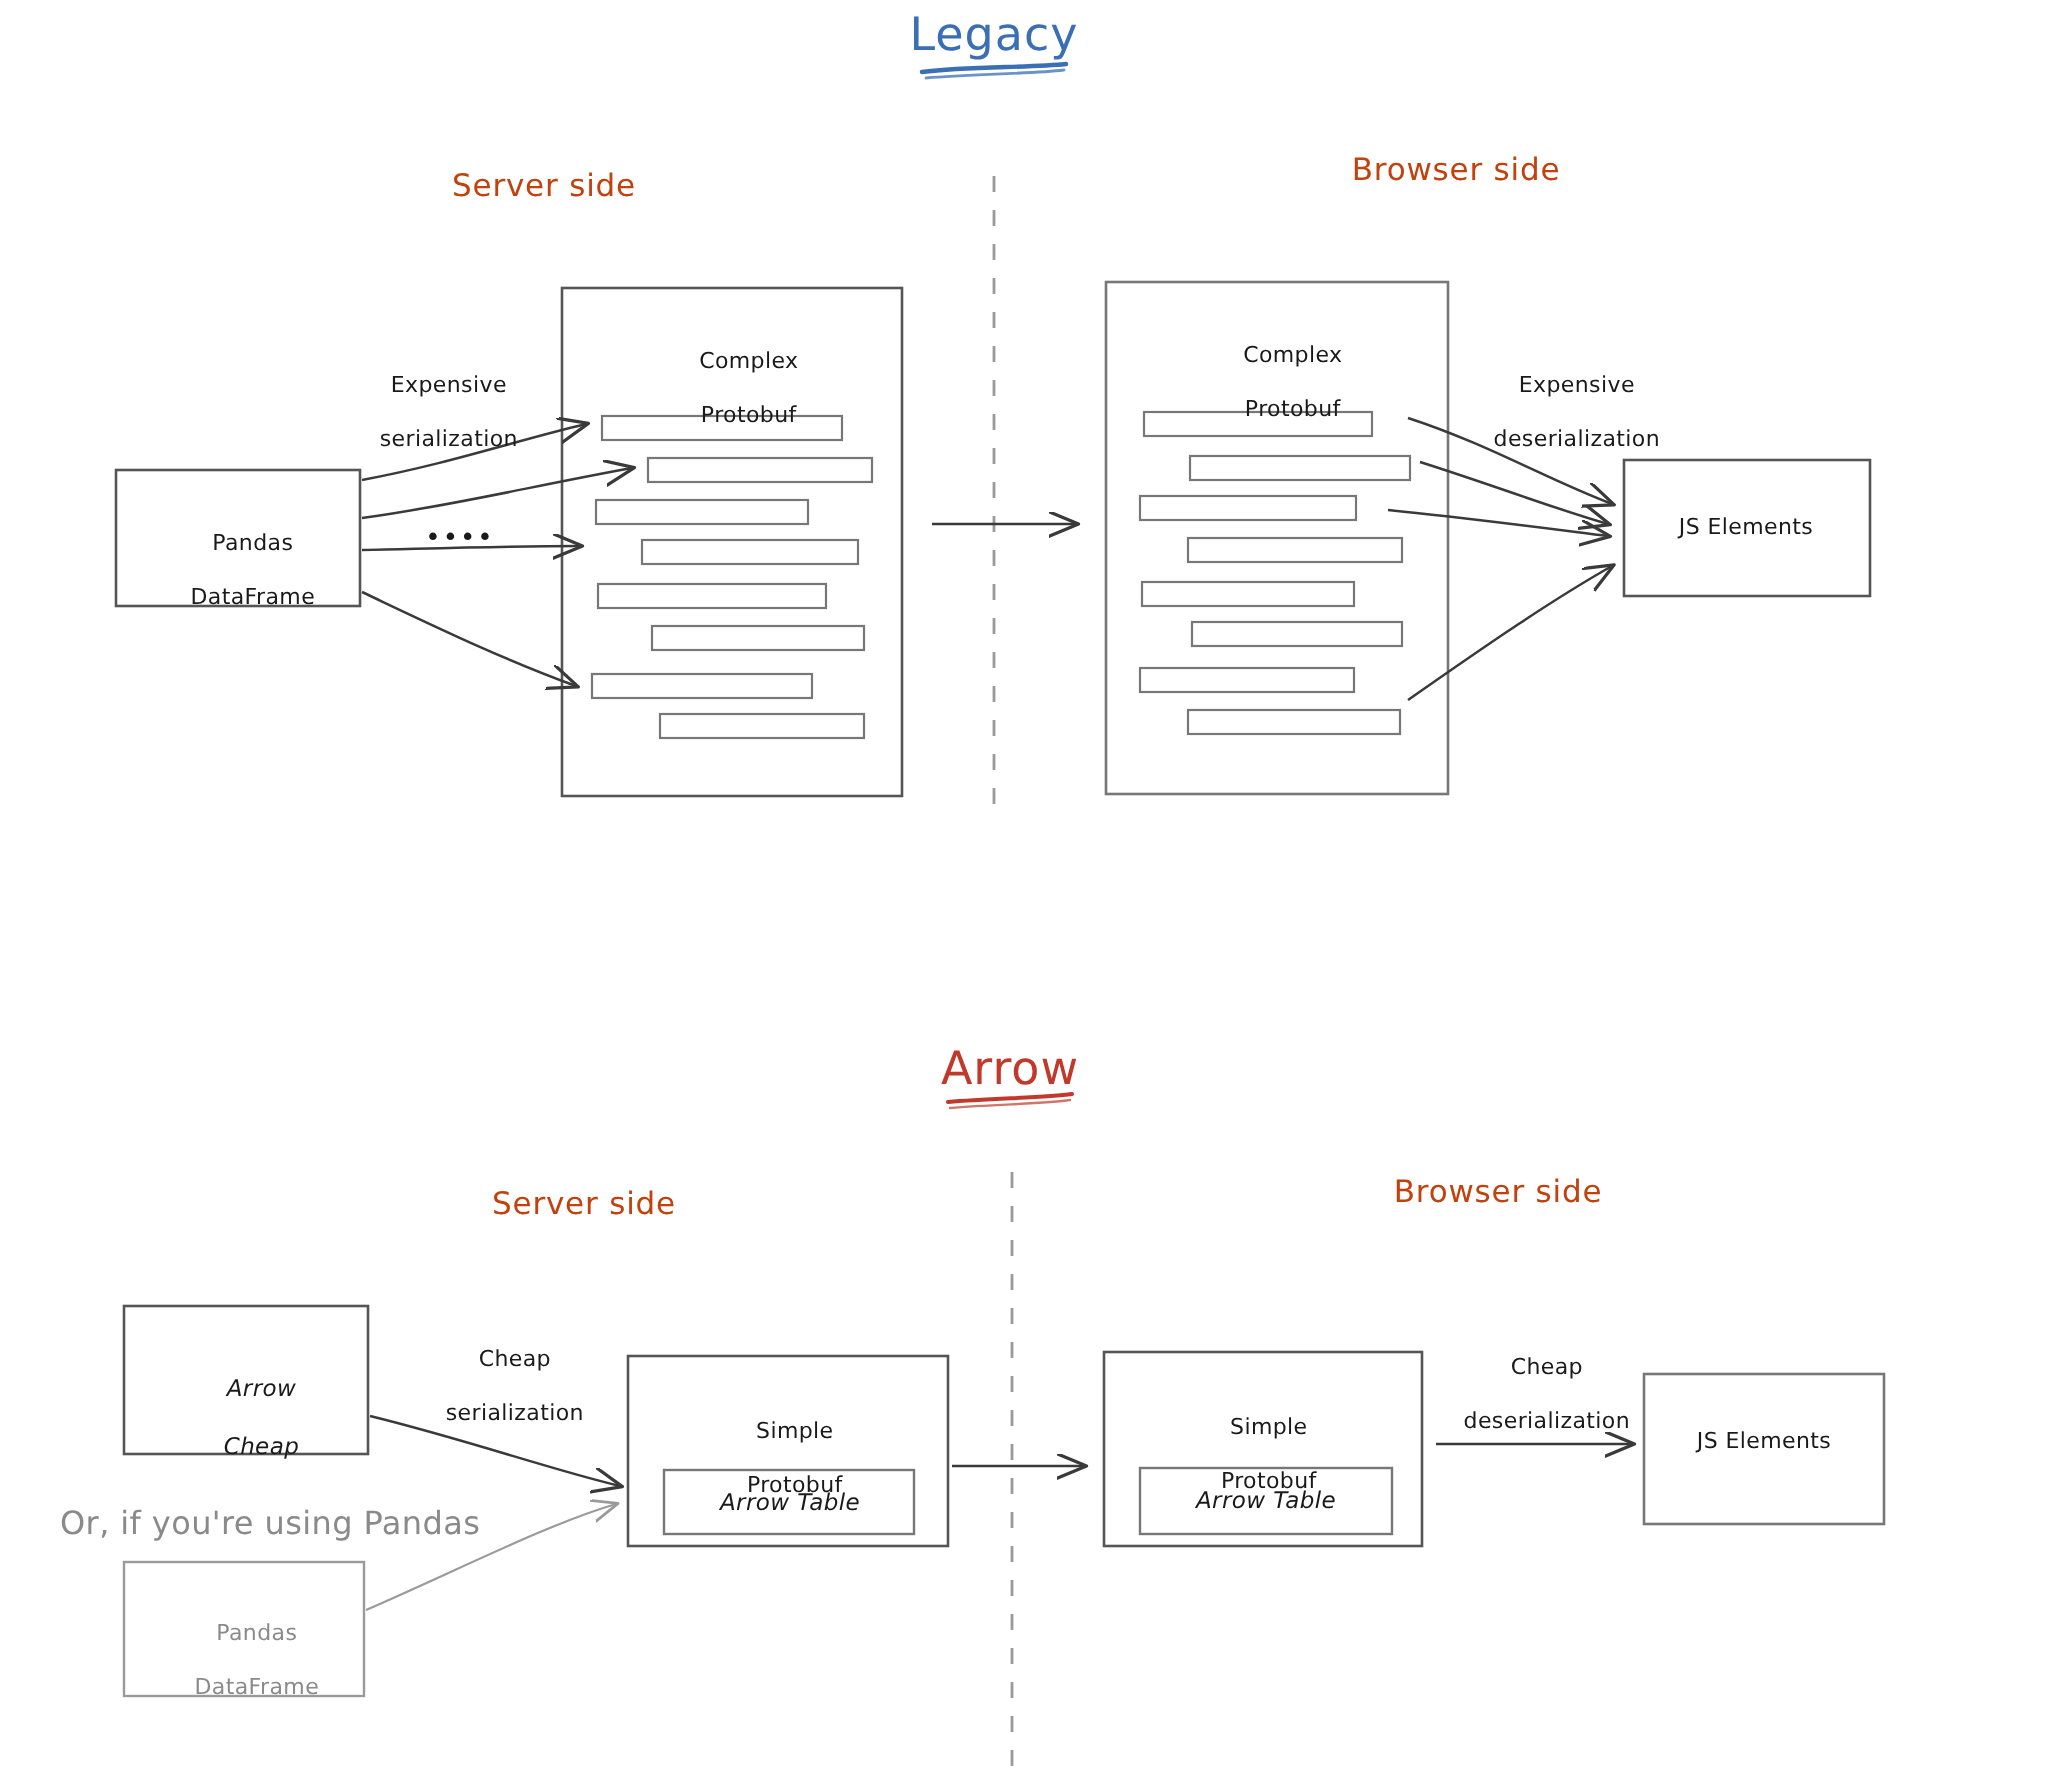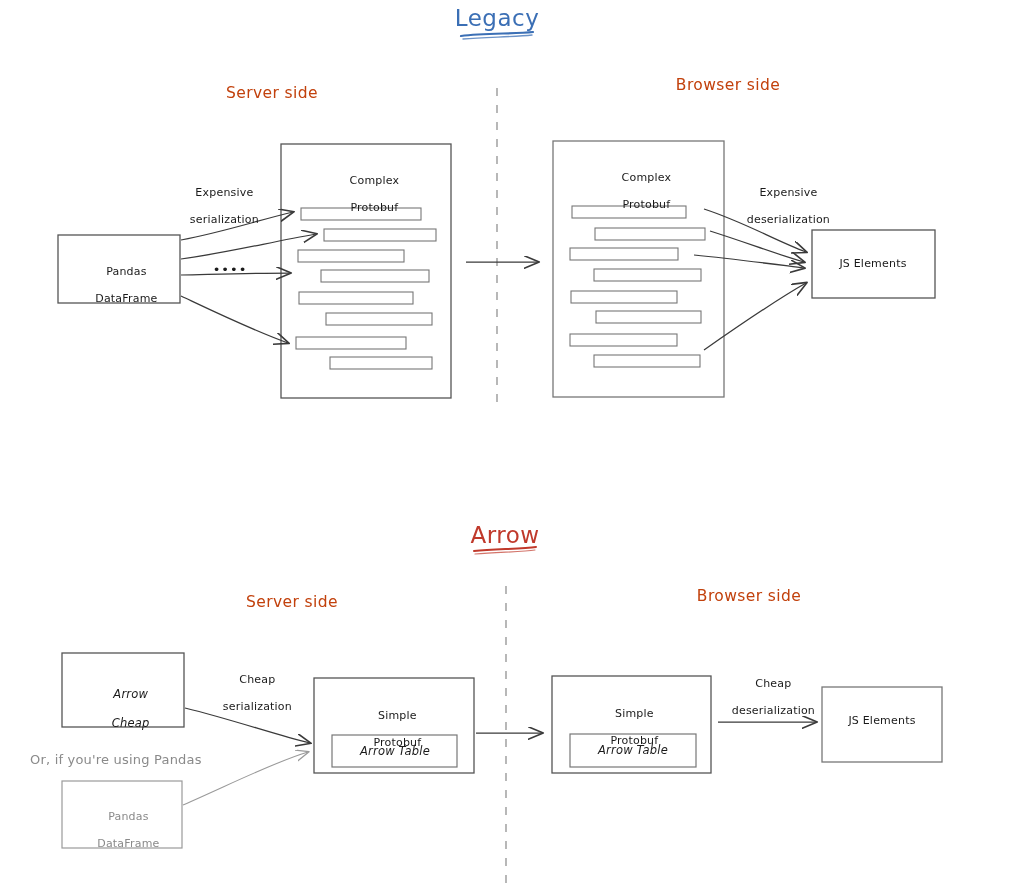--- a/index.html
+++ b/index.html
@@ -57,21 +57,21 @@
     font-size: 11px;
     color: #1a1a1a;
     letter-spacing: 0.2px;
   }
   .box-label.italicish {
     font-style: italic;
     font-size: 11.5px;
   }
   .muted { color: #8a8a8a; }
   .note-label {
-    font-size: 13px;
+    font-size: 16px;
     color: #8a8a8a;
     letter-spacing: 0.2px;
     text-align: left;
     transform: none;
   }
   .dots {
     position: absolute;
     font-size: 13px;
     letter-spacing: 1px;
     color: #1a1a1a;

